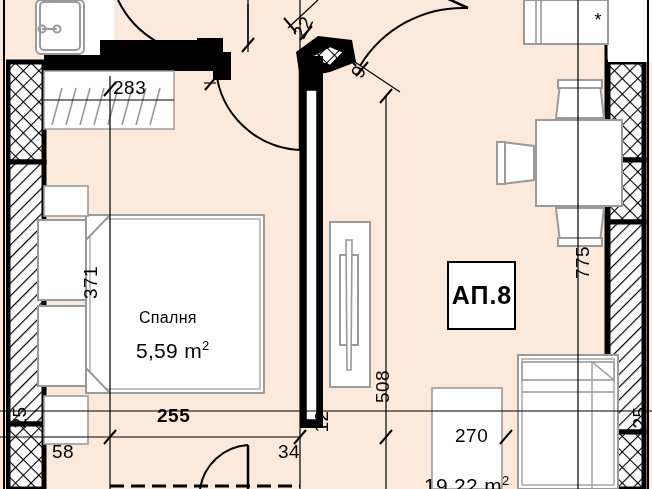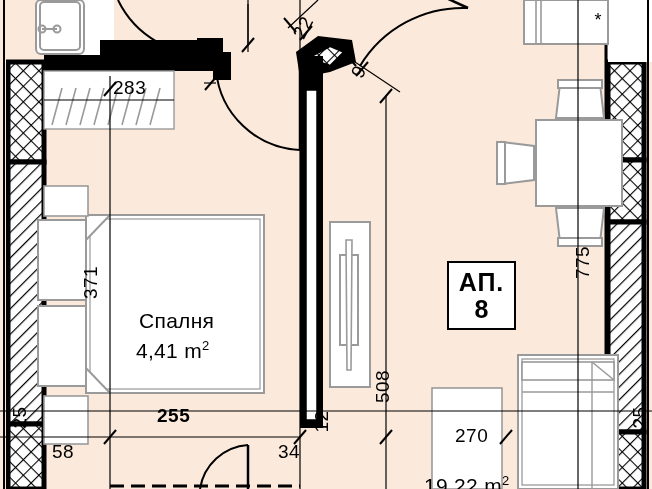--- a/index.html
+++ b/index.html
@@ -13,28 +13,28 @@
   #plan svg{position:absolute;left:0;top:0;}
   .lbl{
     position:absolute;
     font-family:"Liberation Sans",sans-serif;
     color:#000;
     white-space:nowrap;
     line-height:1;
     user-select:none;
   }
   .dim{font-size:19px;letter-spacing:.5px;}
-  .room-name{font-size:21px;letter-spacing:.3px;}
+  .room-name{font-size:16px;letter-spacing:.3px;}
   .room-area{font-size:21px;letter-spacing:.3px;}
   .vert{transform-origin:center center;}
   .aptbox{
     position:absolute;
     background:#ffffff;
     border:2px solid #000;
-    display:flex;flex-direction:column;
+    display:flex;
     align-items:center;justify-content:center;
   }
   .aptbox .t1{font-size:25px;font-weight:bold;letter-spacing:1px;line-height:1.05;}
   .aptbox .t2{font-size:25px;font-weight:bold;line-height:1.05;}
   .starbox{
     position:absolute;background:#ffffff;border:1px solid #9a9a9a;
     display:flex;align-items:center;justify-content:center;
     font-size:18px;color:#000;
   }
 </style>
@@ -241,21 +241,21 @@
     <g stroke="#000" stroke-width="3" stroke-dasharray="14 7">
       <line x1="110" y1="486" x2="300" y2="486"></line>
     </g>
 
     <path d="M 248 445 A 52 52 0 0 0 200 489" fill="none" stroke="#000" stroke-width="2"></path>
     <line x1="248" y1="445" x2="248" y2="489" stroke="#000" stroke-width="2.5"></line>
   </svg>
 
   <div class="lbl room-name" style="left:139px;top:310px;">Спалня</div>
   <div class="lbl room-area" style="left:136px;top:339px;">
-    <span>4,41 m</span><sup style="font-size:13px">2</sup>
+    <span>5,59 m</span><sup style="font-size:13px">2</sup>
   </div>
 
   <div class="lbl room-area" style="left:424px;top:474px;">
     <span>19,22 m</span><sup style="font-size:13px">2</sup>
   </div>
 
   <div class="aptbox" style="left:447px;top:261px;width:65px;height:65px;">
     <div class="t1">АП.</div>
     <div class="t2">8</div>
   </div>

